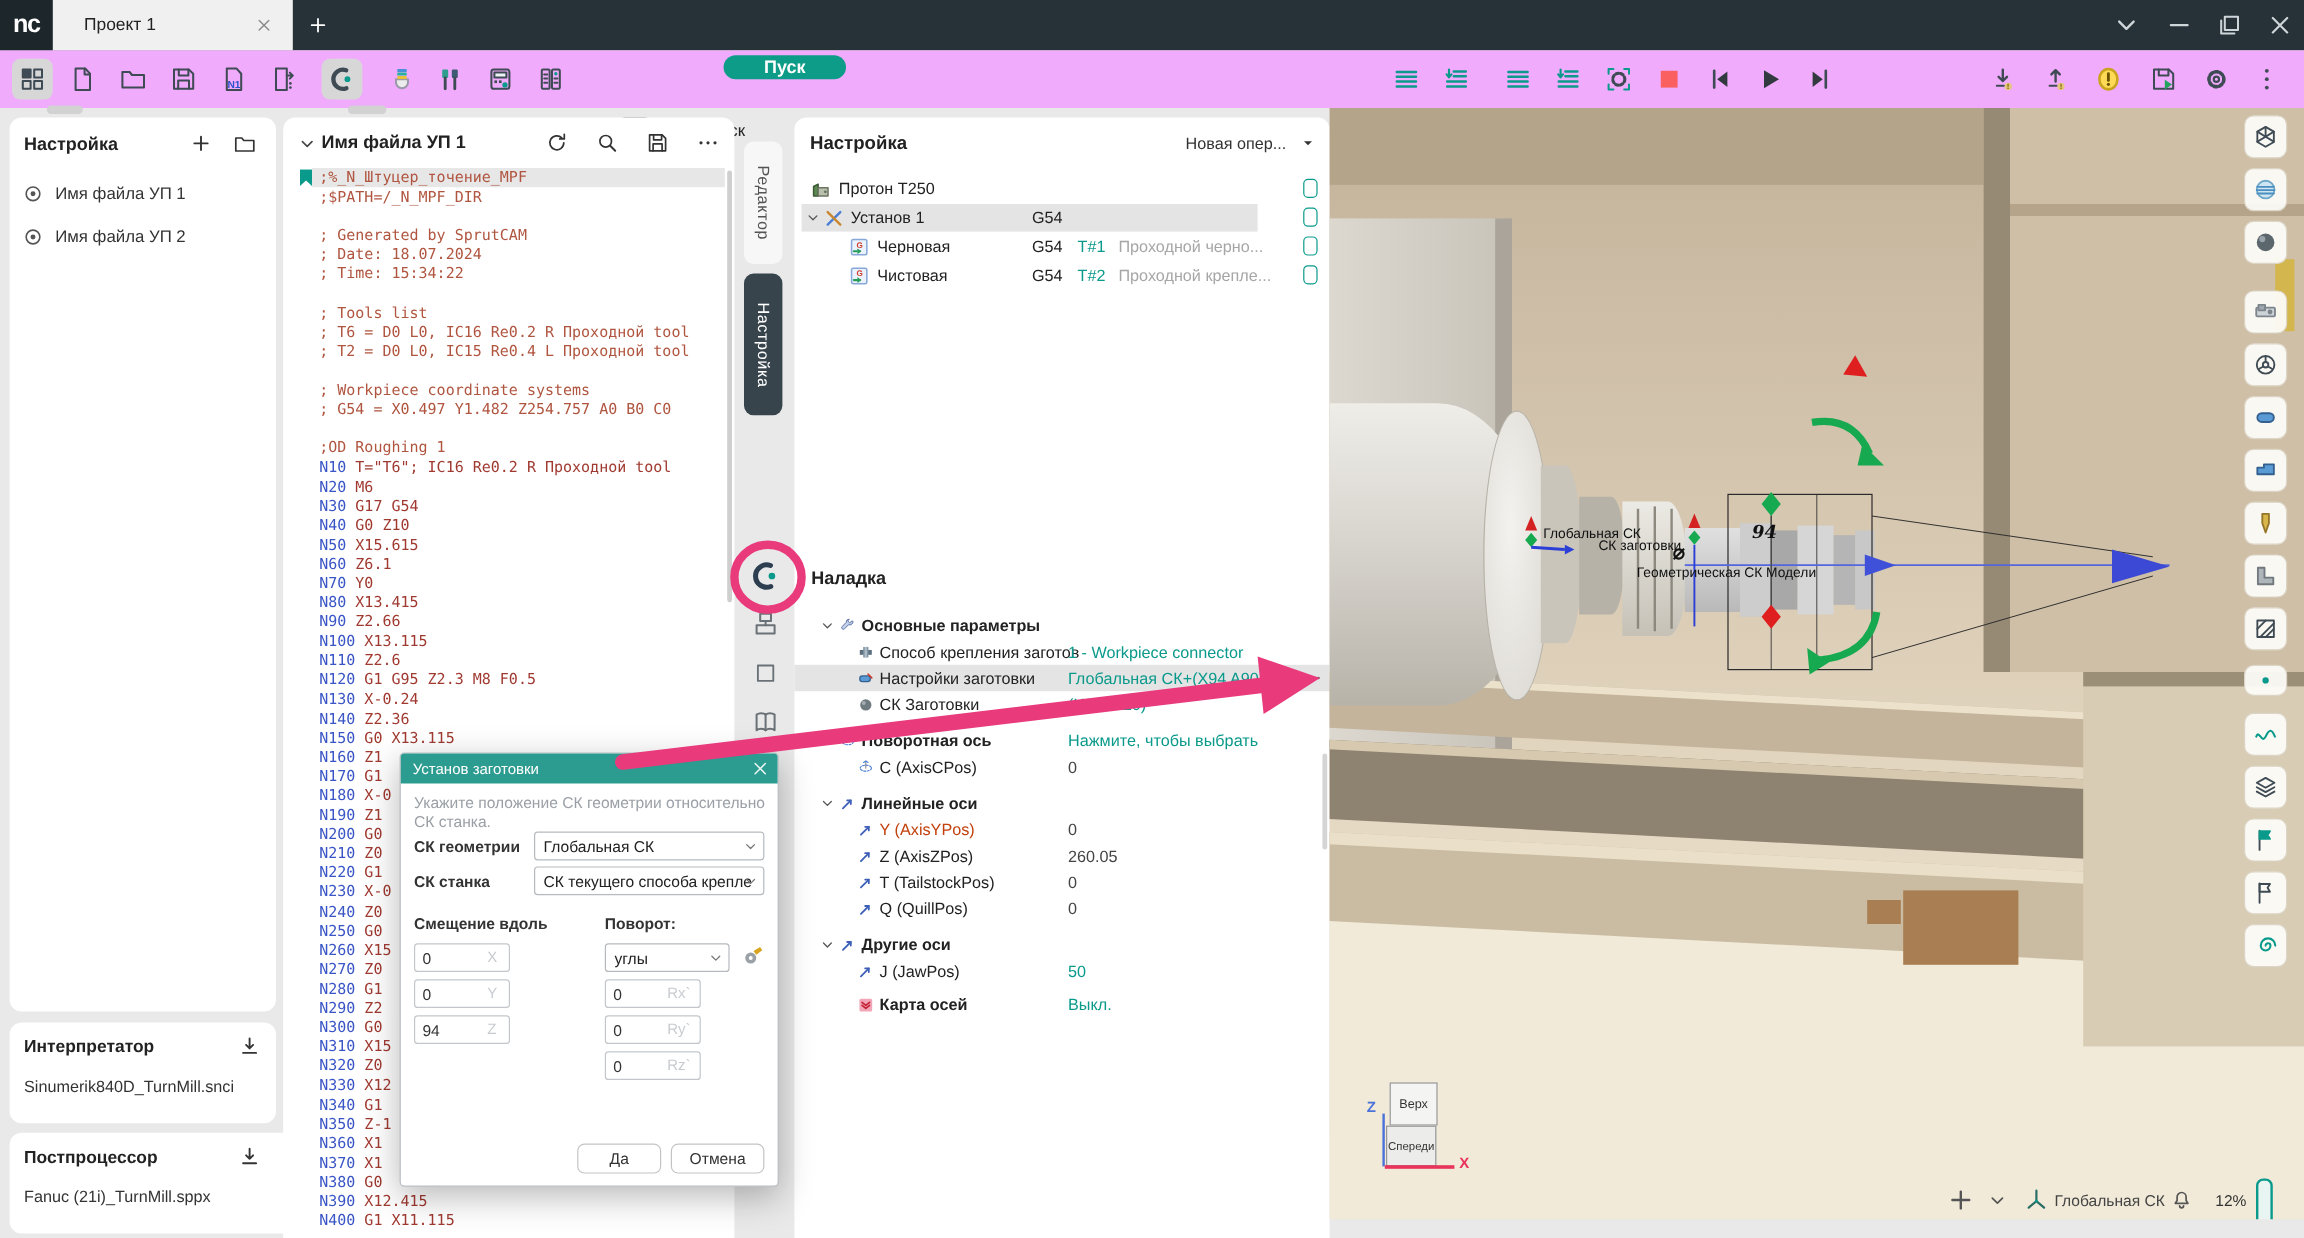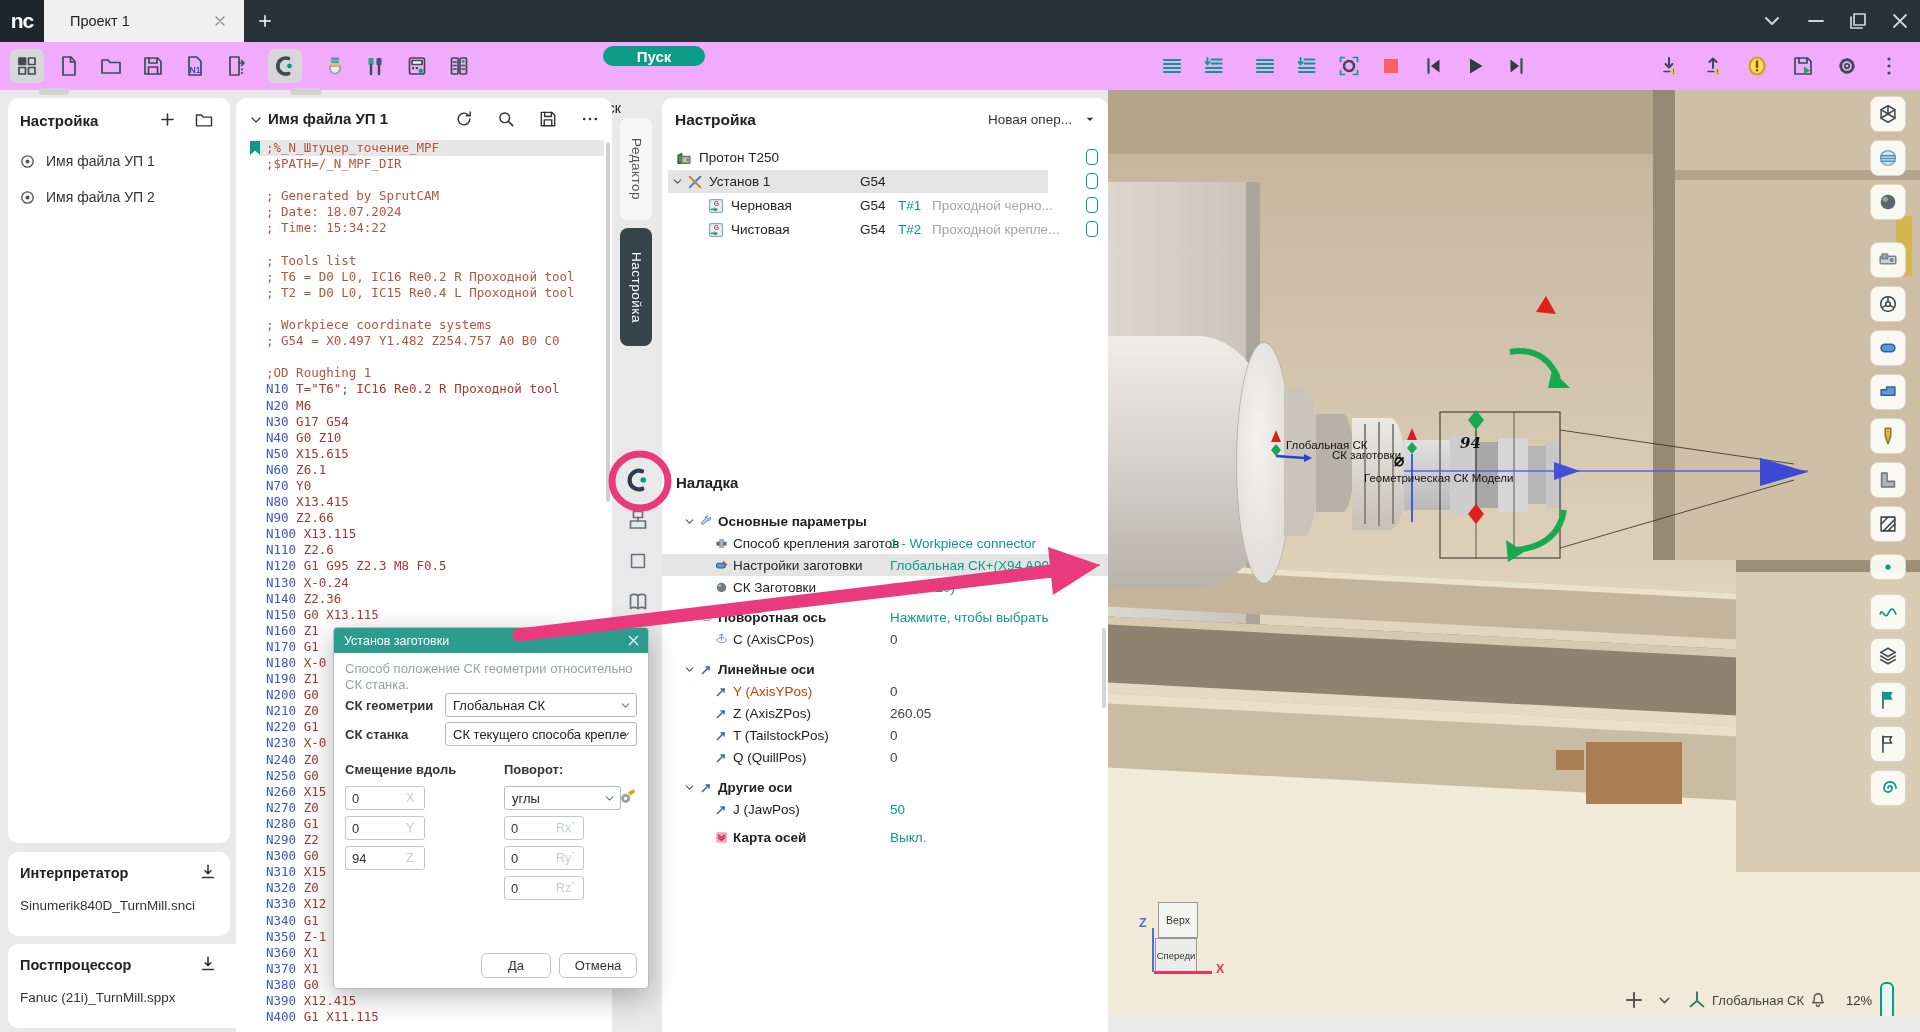--- a/index.html
+++ b/index.html
@@ -858,21 +858,21 @@
 
   <div class="dialog">
     <div class="dlg-title">
       <span>Установ заготовки</span>
       <span class="ico" style="position:absolute;right:6px;top:4px;width:17px;height:17px;color:#eaf5f3;">
           <svg viewBox="0 0 24 24" fill="none" stroke="currentColor" stroke-width="1.7" stroke-linecap="round" stroke-linejoin="round">
             <path d="M6 6l12 12M18 6L6 18" stroke-width="1.8"></path>
           </svg>
         </span>
     </div>
-    <div class="ab" style="left:11px;top:33px;width:296px;color:#9aa0a6;font-size:13px;line-height:16px;">Способ положение СК геометрии относительно СК станка.</div>
+    <div class="ab" style="left:11px;top:33px;width:296px;color:#9aa0a6;font-size:13px;line-height:16px;">Укажите положение СК геометрии относительно СК станка.</div>
     <div class="ab" style="left:11px;top:70px;font-weight:bold;color:#333;">СК геометрии</div>
     <div class="dsel" style="left:111px;top:65px;width:192px;">
       <span>Глобальная СК</span>
       <span class="ico dcar">
           <svg viewBox="0 0 24 24" fill="none" stroke="currentColor" stroke-width="1.7" stroke-linecap="round" stroke-linejoin="round">
             <path d="M6 9l6 6 6-6" stroke-width="2"></path>
           </svg>
         </span>
     </div>
     <div class="ab" style="left:11px;top:99px;font-weight:bold;color:#333;">СК станка</div>
@@ -888,21 +888,21 @@
     <div class="ab" style="left:11px;top:134px;font-weight:bold;color:#333;">Смещение вдоль</div>
     <div class="ab" style="left:170px;top:134px;font-weight:bold;color:#333;">Поворот:</div>
 
     <input class="dinp" style="left: 11px; top: 158px;" value="0">
     <span class="ghost" style="left:72px;top:163px;">X</span>
     <input class="dinp" style="left: 11px; top: 188px;" value="0">
     <span class="ghost" style="left:72px;top:193px;">Y</span>
     <input class="dinp" style="left: 11px; top: 218px;" value="94">
     <span class="ghost" style="left:72px;top:223px;">Z</span>
 
-    <div class="dsel" style="left:170px;top:158px;width:117px;">
+    <div class="dsel" style="left:170px;top:158px;width:104px;">
       <span>углы</span>
       <span class="ico dcar">
           <svg viewBox="0 0 24 24" fill="none" stroke="currentColor" stroke-width="1.7" stroke-linecap="round" stroke-linejoin="round">
             <path d="M6 9l6 6 6-6" stroke-width="2"></path>
           </svg>
         </span>
     </div>
     <span class="ico ab" style="left:282px;top:158px;width:22px;height:22px;">
         <svg viewBox="0 0 24 24">
           <circle cx="10.5" cy="13.5" r="5" fill="#9aa1a7"></circle>

